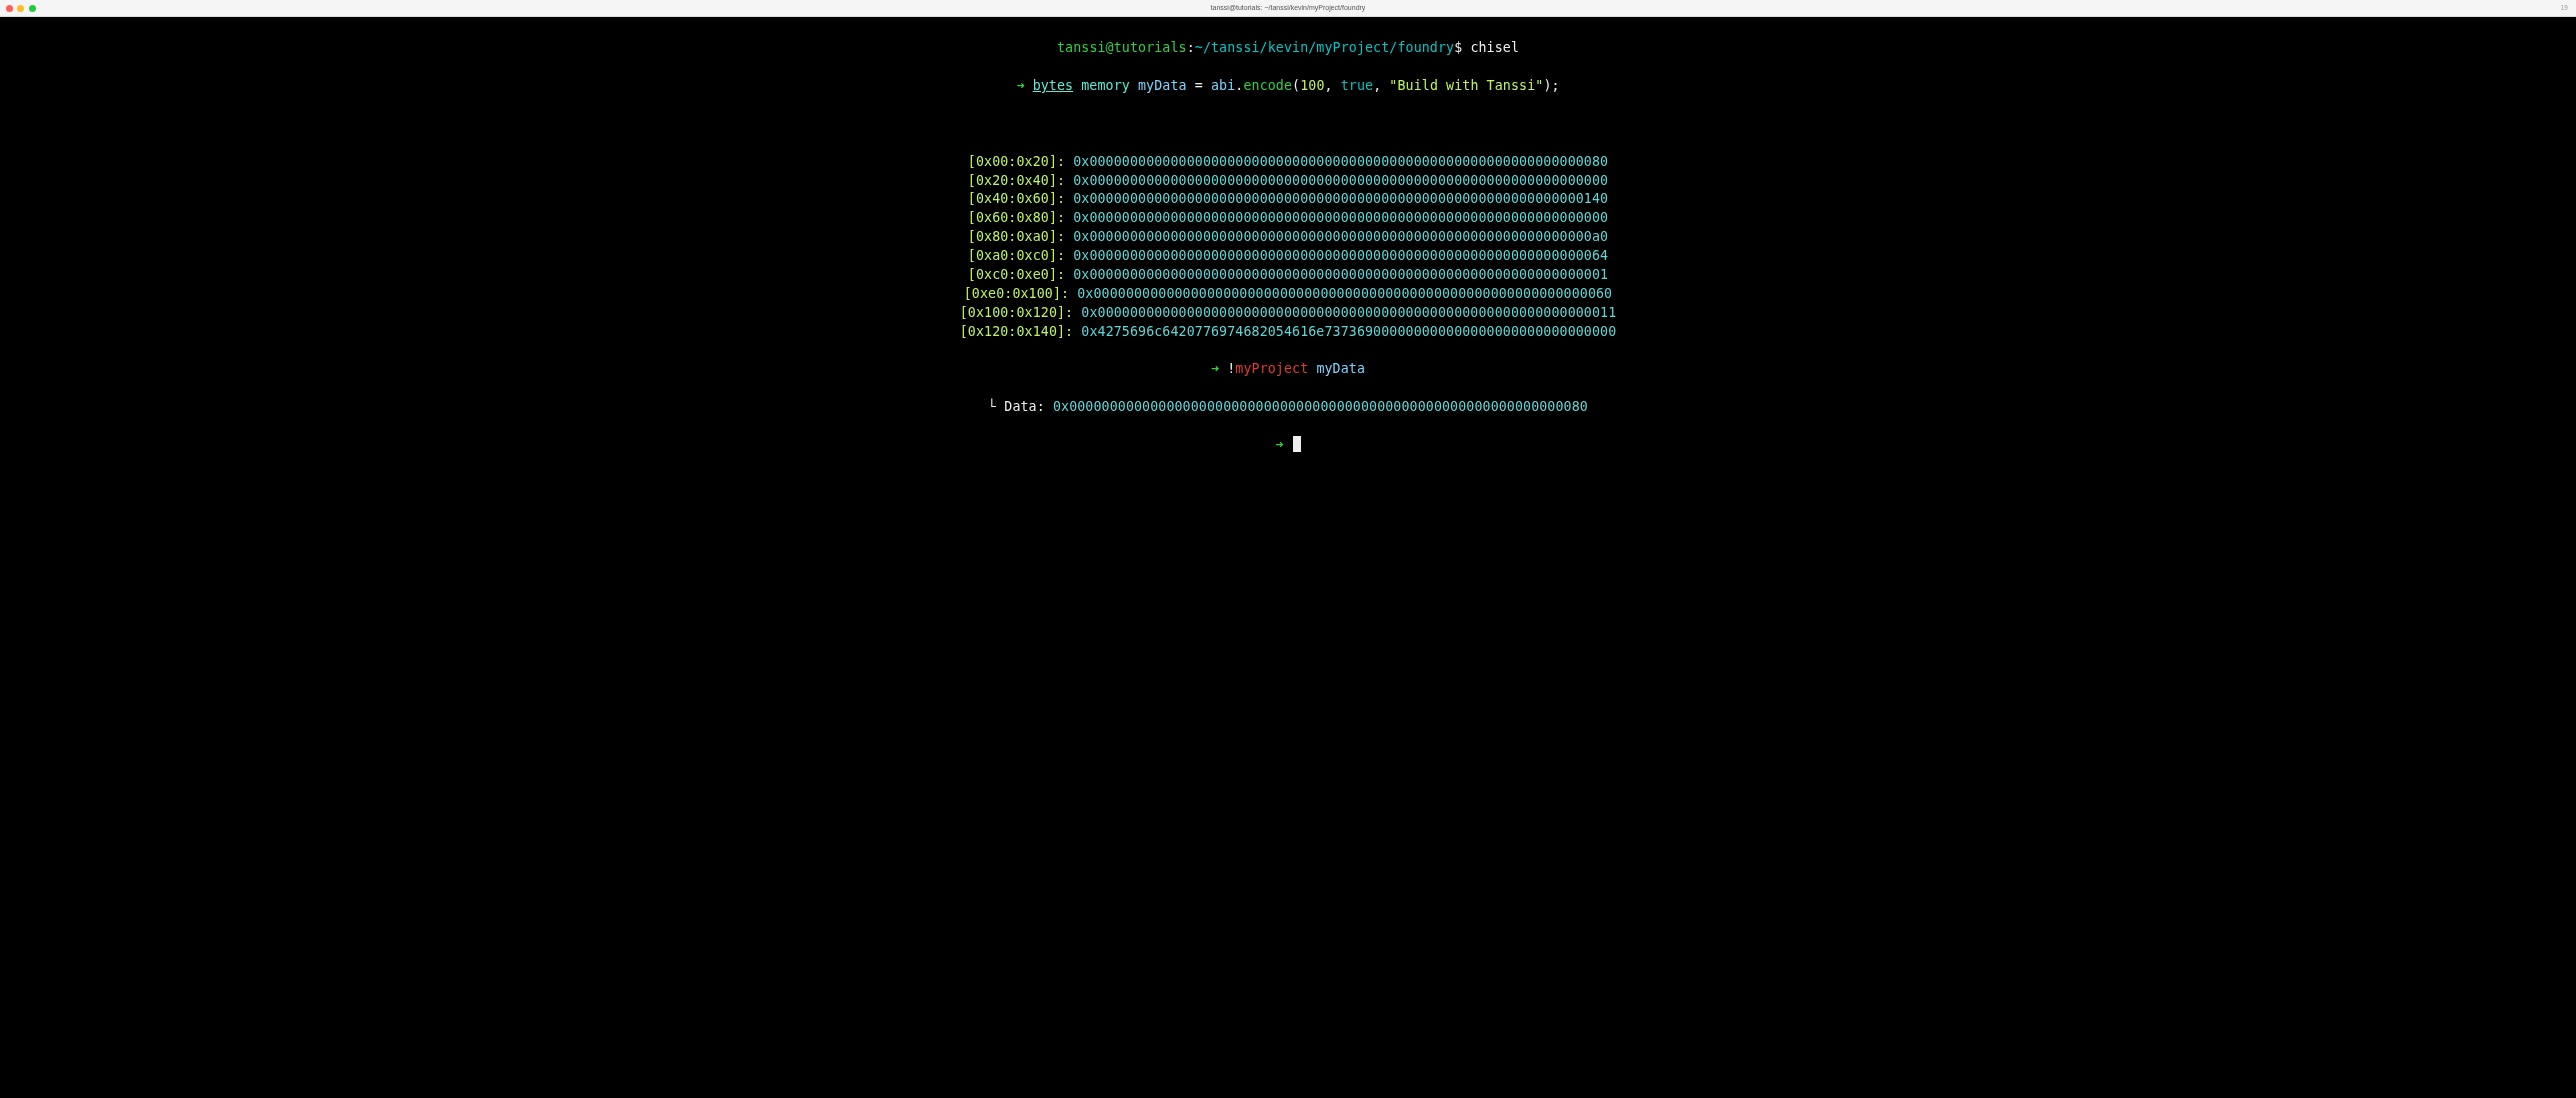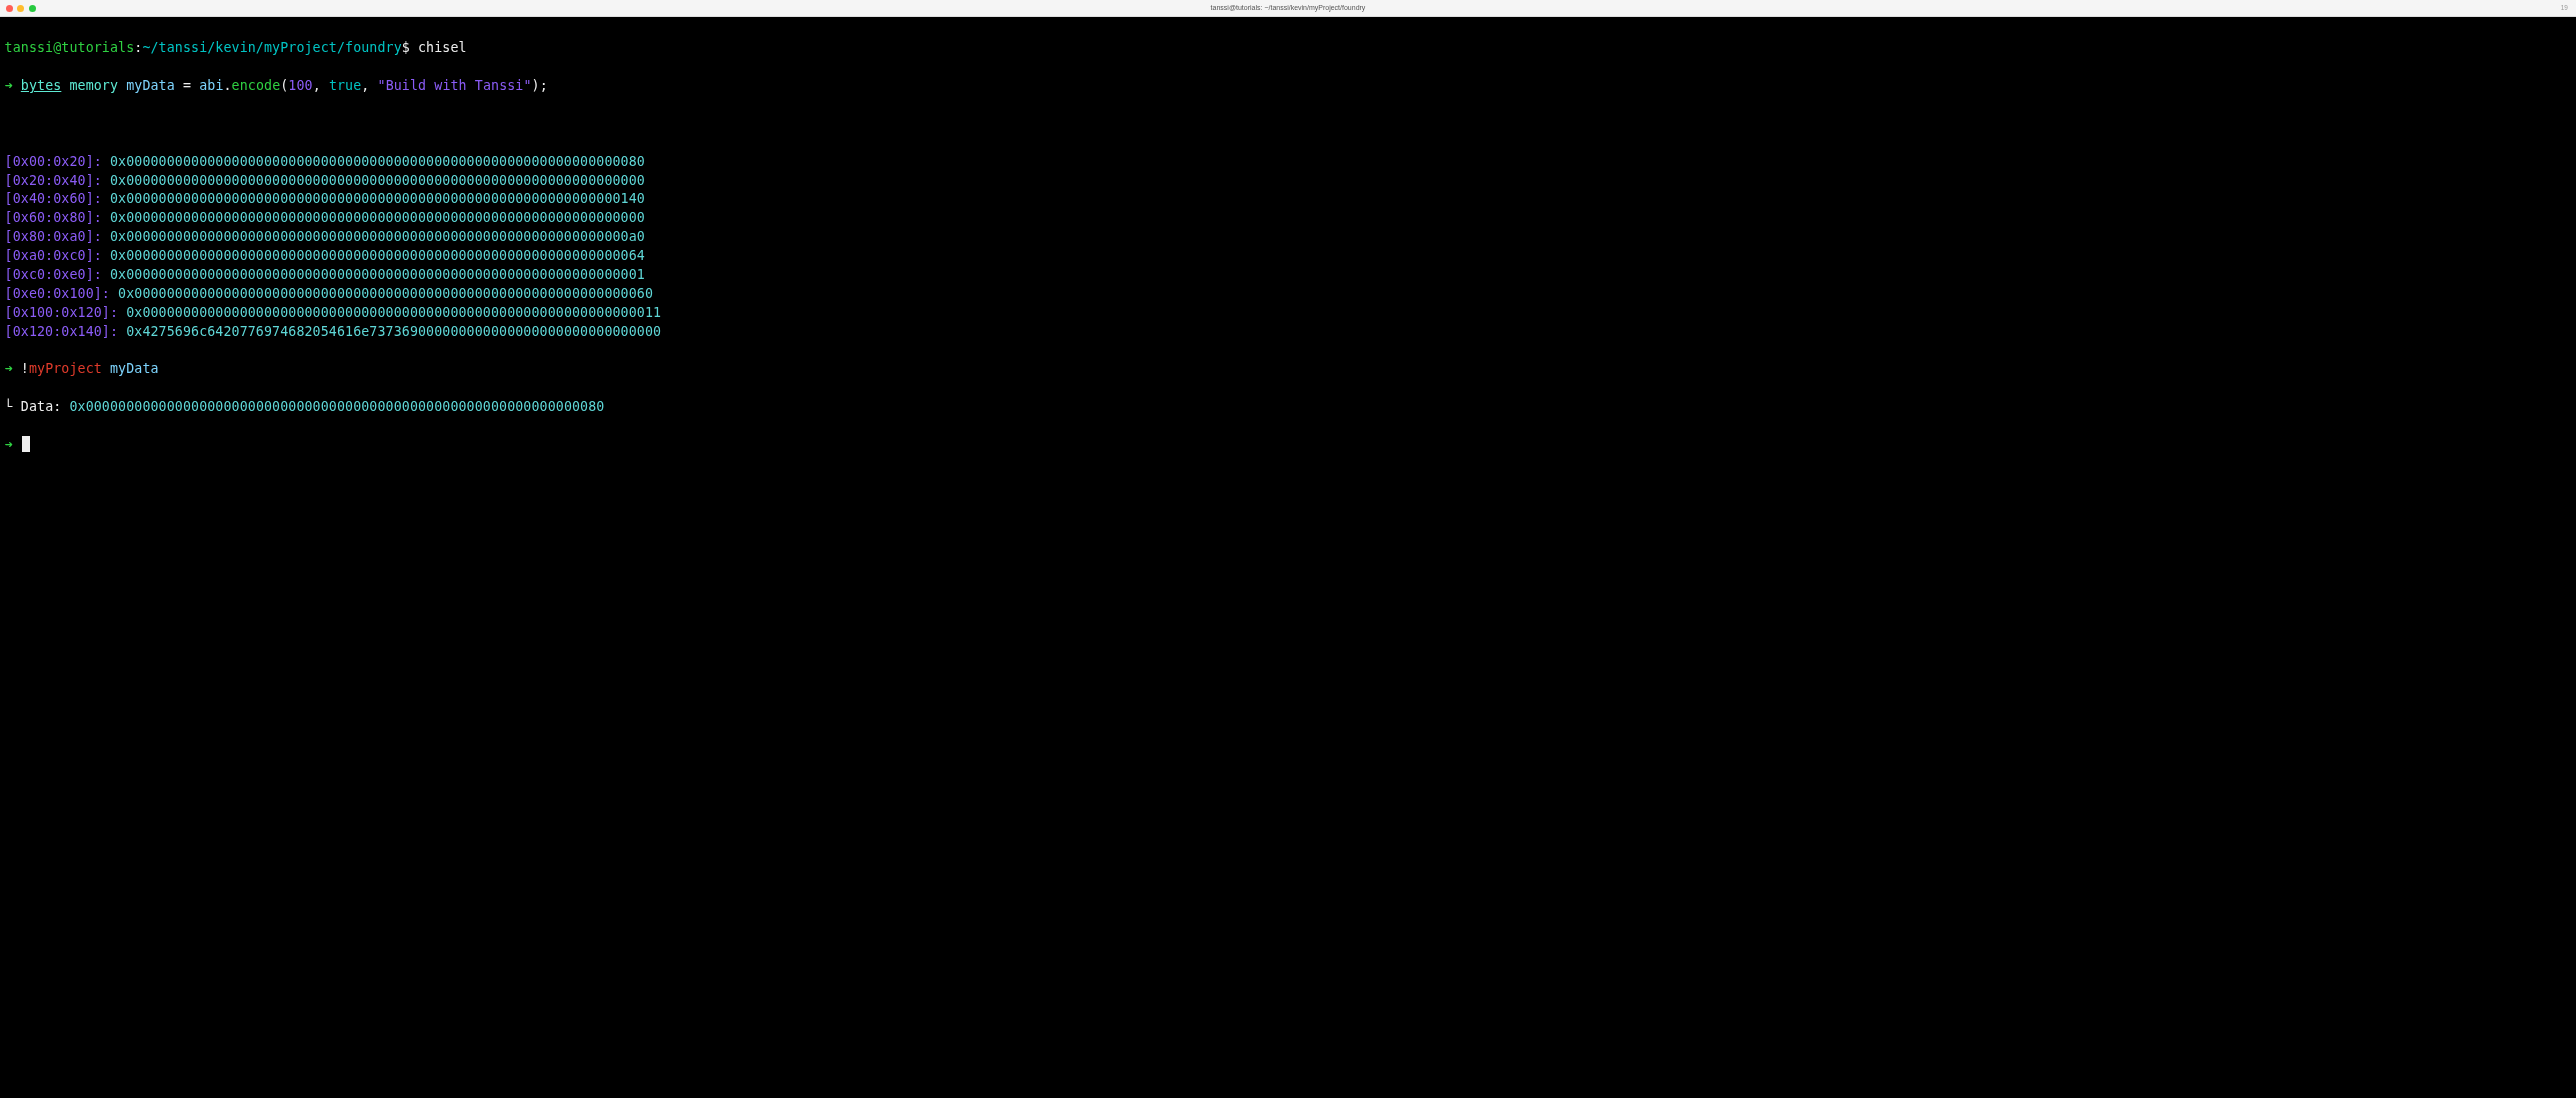--- a/index.html
+++ b/index.html
@@ -49,27 +49,28 @@
     margin-left: auto;
     font-family: -apple-system, "Helvetica Neue", Arial, sans-serif;
     font-size: 6.4px;
     color: #999;
     padding-right: 2.3px;
   }
   .terminal {
     padding: 3.5px 4.6px 11.6px 4.6px;
     white-space: pre;
     letter-spacing: 0.1px;
+    text-align: center;
   }
   .line { display: block; }
   .c-green   { color: #2fd142; }
   .c-teal    { color: #00c4c4; }
   .c-blue    { color: #5eead4; text-decoration: underline; }
   .c-red     { color: #e13b2b; }
-  .c-yellow  { color: #8b5cf6; margin-top: 48px; }
+  .c-yellow  { color: #bef264; margin-top: 48px; }
   .c-cyan    { color: #5fd7d7; }
   .c-white   { color: #eee; }
   .c-gray    { color: #7dd3fc; }
   .c-paleg   { color: #5eead4; }
   .cursor {
     display: inline-block;
     width: 0.6em;
     height: 1.15em;
     background: #eee;
     vertical-align: text-bottom;

